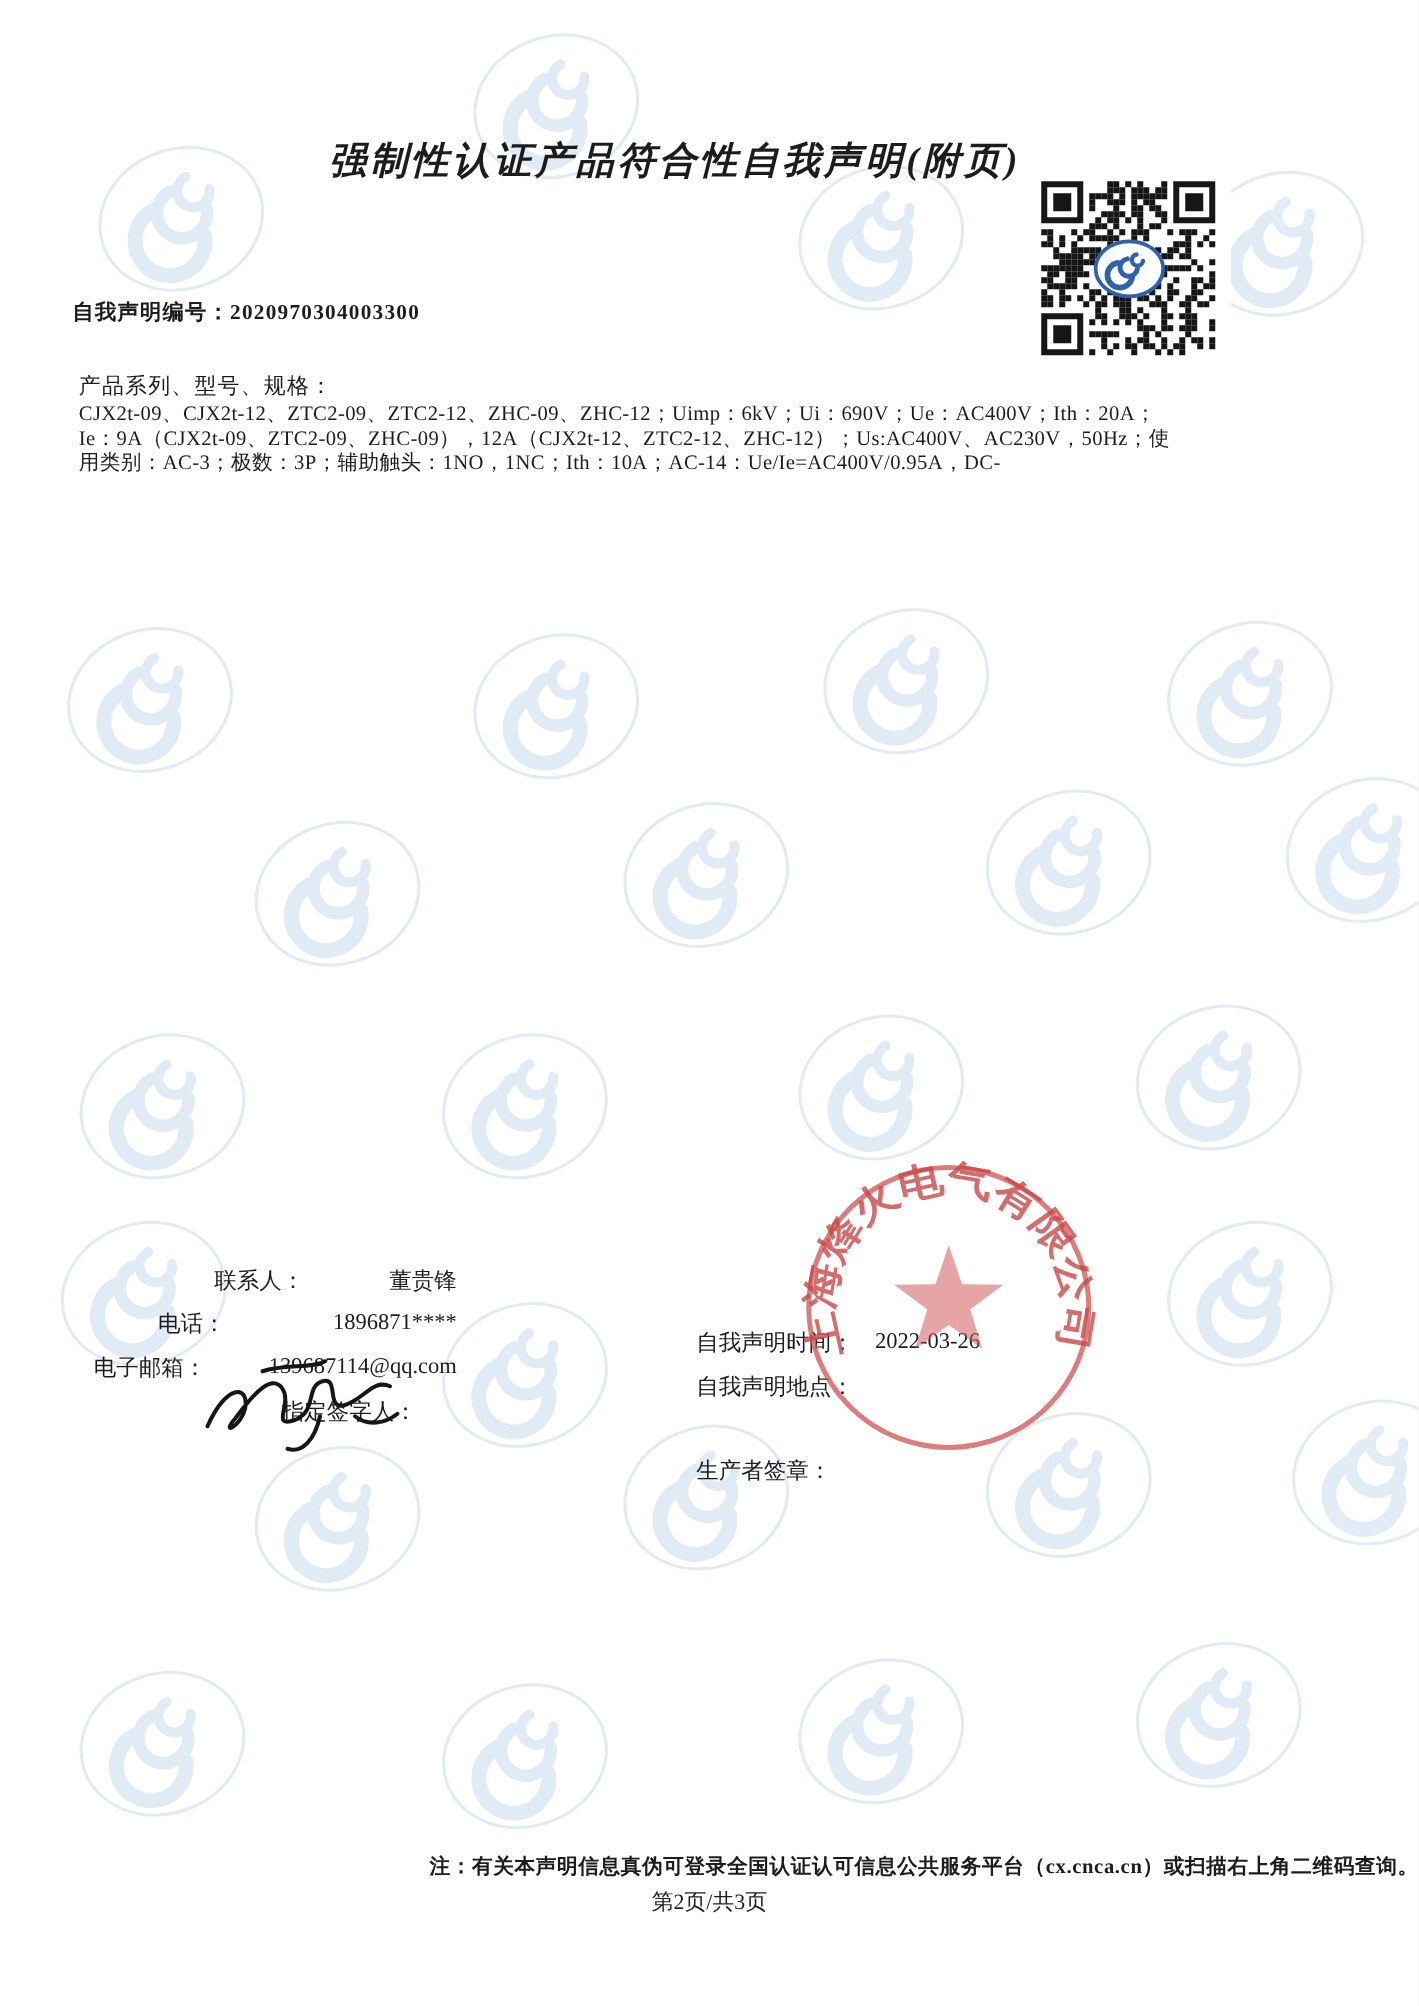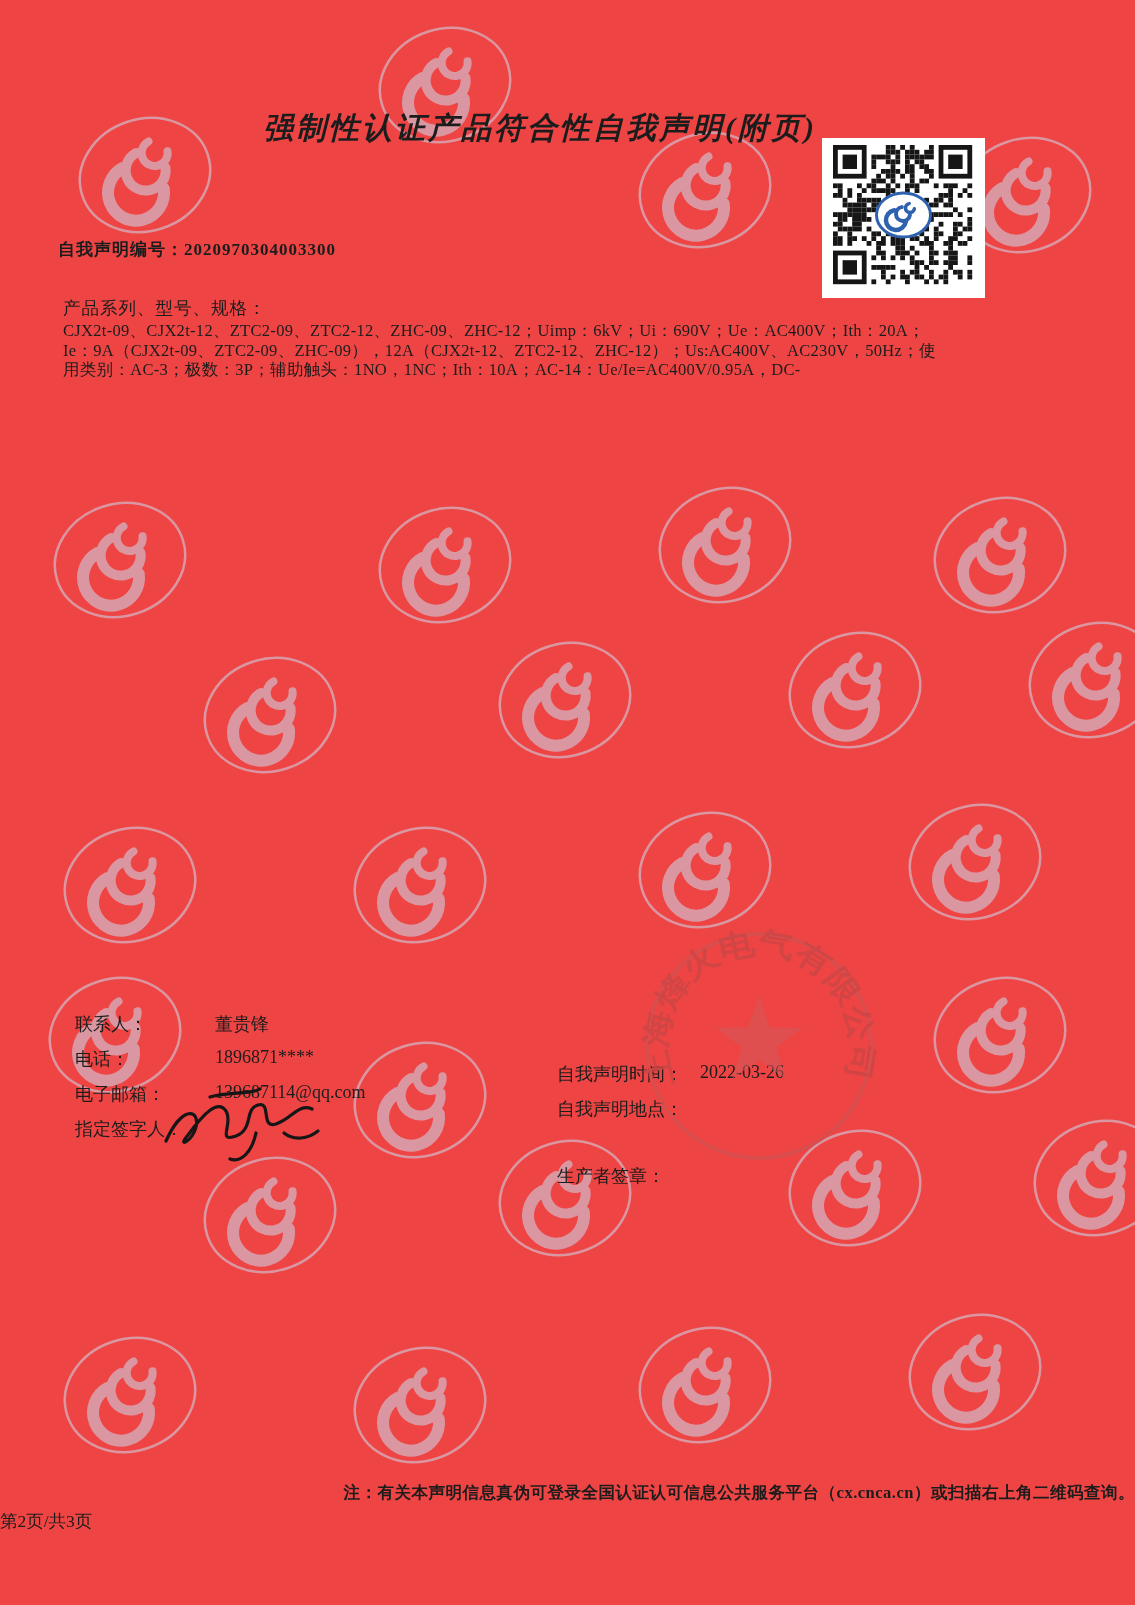--- a/index.html
+++ b/index.html
@@ -1,43 +1,43 @@
 <!DOCTYPE html>
 <html><head>
 <meta charset="utf-8">
 <style>
   html,body{margin:0;padding:0;background:#e8e8e8;}
   .page{
     position:relative;width:1135px;height:1605px;margin:0 auto;
-    background:#ef4444;overflow:hidden;
+    background:#ffffff;overflow:hidden;
     font-family:"Liberation Serif","DejaVu Serif",serif;color:#1c1c1c;
   }
   .wm-layer{position:absolute;inset:0;z-index:0;pointer-events:none;}
   .wm{position:absolute;opacity:.55;}
   .doc-title{
     position:absolute;top:88px;left:90px;width:900px;text-align:center;
     font-size:30px;font-weight:bold;font-style:italic;letter-spacing:3px;z-index:2;
   }
   .decl-no{position:absolute;top:238px;left:58px;font-size:17px;font-weight:bold;z-index:2;letter-spacing:1px;}
   .product-label{position:absolute;top:296px;left:63px;font-size:17.5px;z-index:2;letter-spacing:1px;}
   .product-lines{position:absolute;top:321px;left:63px;width:1025px;z-index:2;
     font-size:16.5px;line-height:19.5px;letter-spacing:.3px;}
   .contact-block{position:absolute;top:1012px;left:75px;z-index:2;font-size:18px;}
-  .contact-row{height:35px;display:flex;}
+  .contact-row{height:35px;display:flex;justify-content:flex-end;}
   .contact-row .lbl{width:140px;}
   .right-block{position:absolute;top:1062px;left:557px;z-index:2;font-size:18px;}
   .right-row{display:flex;height:35px;}
   .right-row .lbl{width:143px;}
   .right-row.producer{margin-top:32px;}
   .signature{position:absolute;top:1083px;left:158px;z-index:3;}
   .stamp{position:absolute;top:916px;left:628px;z-index:3;pointer-events:none;}
   .qr-wrap{position:absolute;top:138px;left:822px;z-index:2;}
   .footer-note{position:absolute;top:1482px;left:0;width:1135px;text-align:right;
     font-size:16.5px;font-weight:bold;z-index:2;letter-spacing:.5px;}
-  .page-number{position:absolute;top:1509px;left:0;width:1135px;text-align:left;
+  .page-number{position:absolute;top:1509px;left:0;width:1135px;text-align:center;
     font-size:17.5px;z-index:2;}
 </style>
 </head>
 <body>
 
 <div class="page">
 
   <div class="wm-layer">
       <svg width="140" height="120" viewBox="0 0 140 120" class="wm" style="left: 75px; top: 115px; transform: rotate(-18deg);">
         <ellipse cx="70" cy="60" rx="66" ry="56" fill="none" stroke="#c9dcee" stroke-width="2.5"></ellipse>

